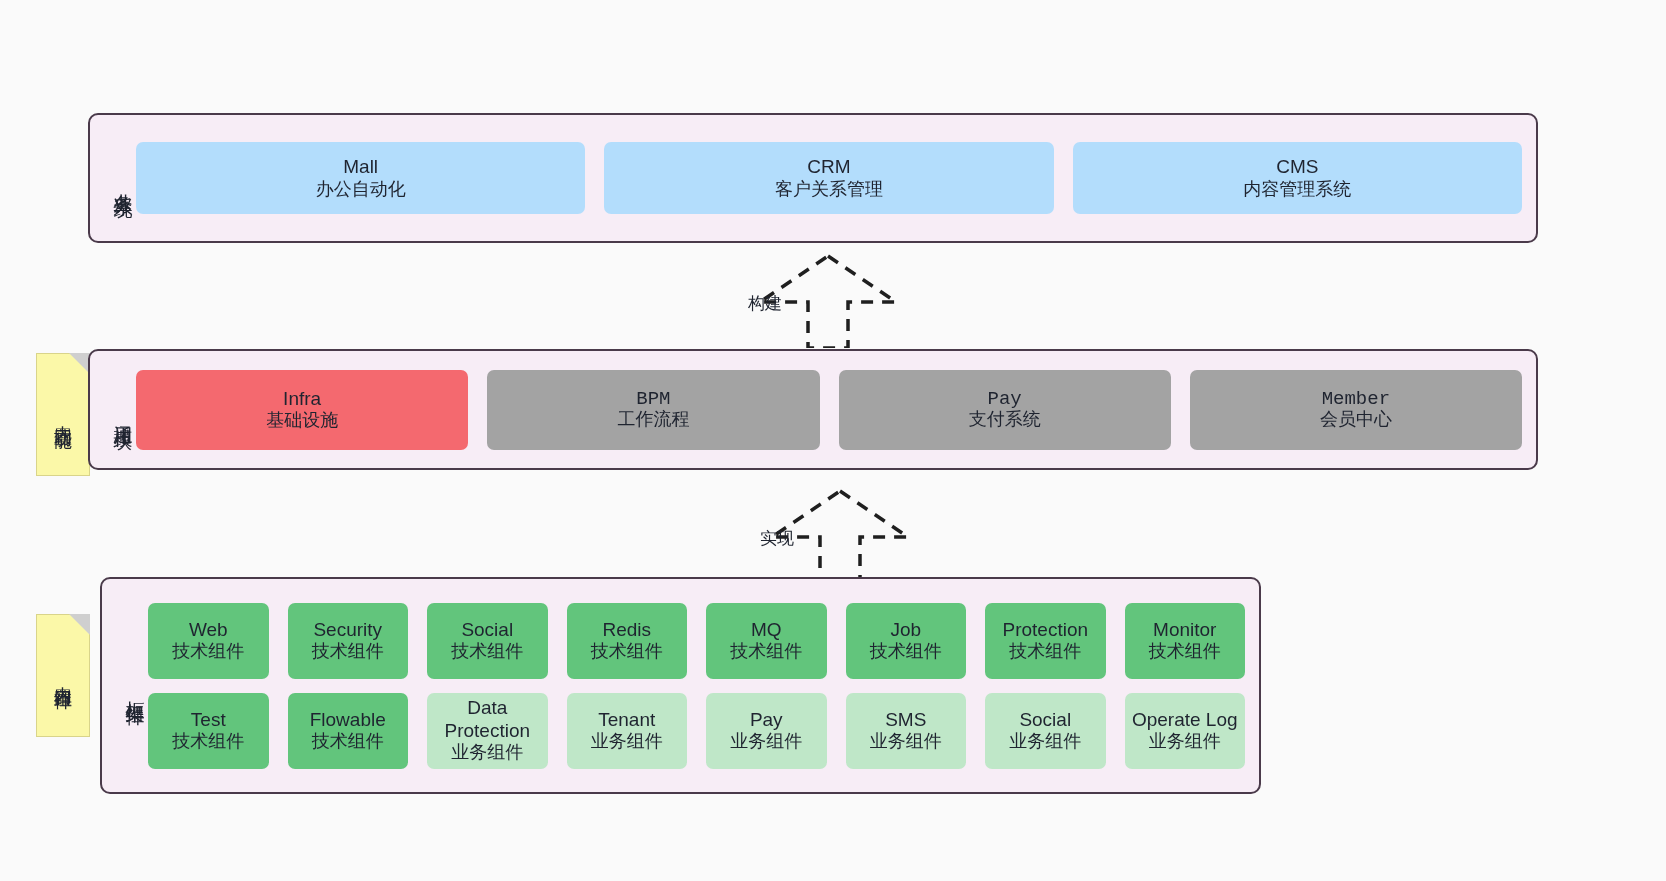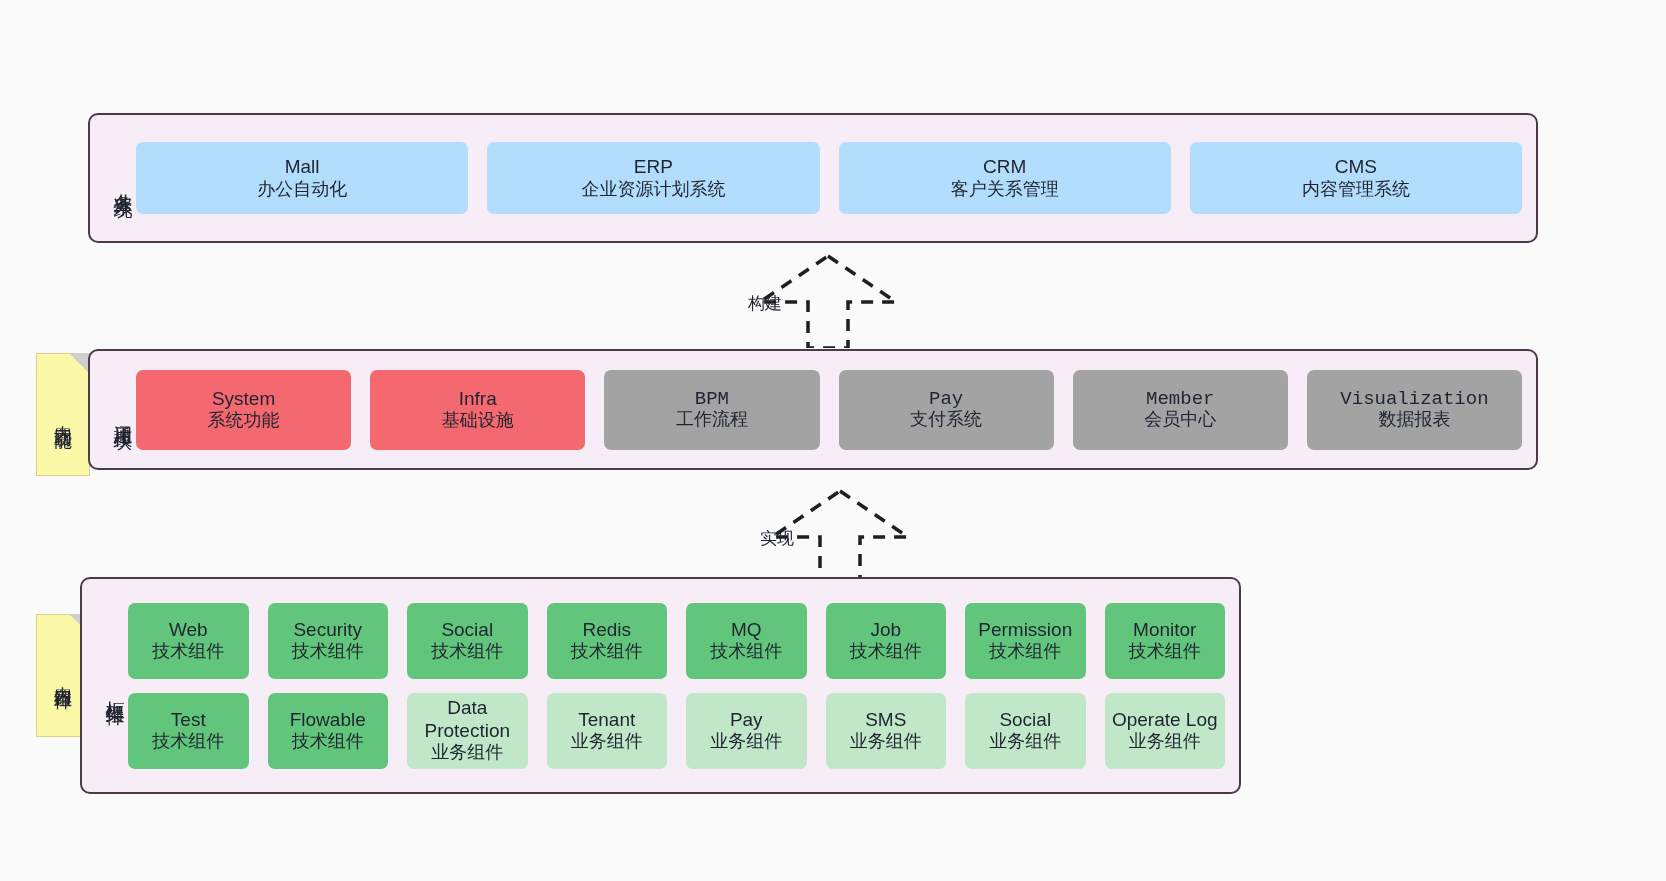--- a/index.html
+++ b/index.html
@@ -68,21 +68,21 @@
   }
   .cell .sub { font-size: 18px; }
 
   
   #layer-business { left: 88px; top: 113px; width: 1450px; height: 130px; }
   #layer-business .cell { height: 72px; background: #b3ddfc; }
 
   #layer-modules  { left: 88px; top: 349px; width: 1450px; height: 121px; }
   #layer-modules .cell { height: 80px; }
 
-  #layer-framework { left: 80px; top: 577px; width: 1161px; height: 217px; }
+  #layer-framework { left: 100px; top: 577px; width: 1161px; height: 217px; }
   #layer-framework .cell { height: 76px; }
   #layer-framework .layer-body { gap: 14px; padding-top: 8px; padding-bottom: 8px; }
 
   .c-red     { background: #f4696f; }
   .c-pink    { background: #a3a3a3; font-family: Liberation Mono, monospace; }
   .c-green   { background: #62c57c; }
   .c-lgreen  { background: #bfe7c8; }
 
   
   .note {
@@ -140,24 +140,20 @@
 
   <div class="layer" id="layer-business">
     <div class="layer-title">业务系统</div>
     <div class="layer-body">
       <div class="row">
         <div class="cell">
           <div>Mall</div>
           <div class="sub">办公自动化</div>
         </div>
         <div class="cell">
-          <div>ERP</div>
-          <div class="sub">企业资源计划系统</div>
-        </div>
-        <div class="cell">
           <div>CRM</div>
           <div class="sub">客户关系管理</div>
         </div>
         <div class="cell">
           <div>CMS</div>
           <div class="sub">内容管理系统</div>
         </div>
       </div>
     </div>
   </div>
@@ -171,42 +167,34 @@
 
   <div class="note" id="note-modules">
     <span>内置功能</span>
   </div>
 
   <div class="layer" id="layer-modules">
     <div class="layer-title">通用模块</div>
     <div class="layer-body">
       <div class="row">
         <div class="cell c-red">
-          <div>System</div>
-          <div class="sub">系统功能</div>
-        </div>
-        <div class="cell c-red">
           <div>Infra</div>
           <div class="sub">基础设施</div>
         </div>
         <div class="cell c-pink">
           <div>BPM</div>
           <div class="sub">工作流程</div>
         </div>
         <div class="cell c-pink">
           <div>Pay</div>
           <div class="sub">支付系统</div>
         </div>
         <div class="cell c-pink">
           <div>Member</div>
           <div class="sub">会员中心</div>
-        </div>
-        <div class="cell c-pink">
-          <div>Visualization</div>
-          <div class="sub">数据报表</div>
         </div>
       </div>
     </div>
   </div>
 
   <div class="gen-arrow" id="arrow-impl">
     <svg viewBox="0 0 160 100" xmlns="http://www.w3.org/2000/svg">
       <path d="M 80 8 L 148 54 L 100 54 L 100 100 L 60 100 L 60 54 L 12 54 Z" fill="none" stroke="#1f1f1f" stroke-width="3.5" stroke-dasharray="12 9" stroke-linejoin="miter"></path>
     </svg>
     <div class="gen-label">实现</div>
@@ -239,21 +227,21 @@
         </div>
         <div class="cell c-green">
           <div>MQ</div>
           <div class="sub">技术组件</div>
         </div>
         <div class="cell c-green">
           <div>Job</div>
           <div class="sub">技术组件</div>
         </div>
         <div class="cell c-green">
-          <div>Permission</div>
+          <div>Protection</div>
           <div class="sub">技术组件</div>
         </div>
         <div class="cell c-green">
           <div>Monitor</div>
           <div class="sub">技术组件</div>
         </div>
       </div>
 
       <div class="row">
         <div class="cell c-green">

